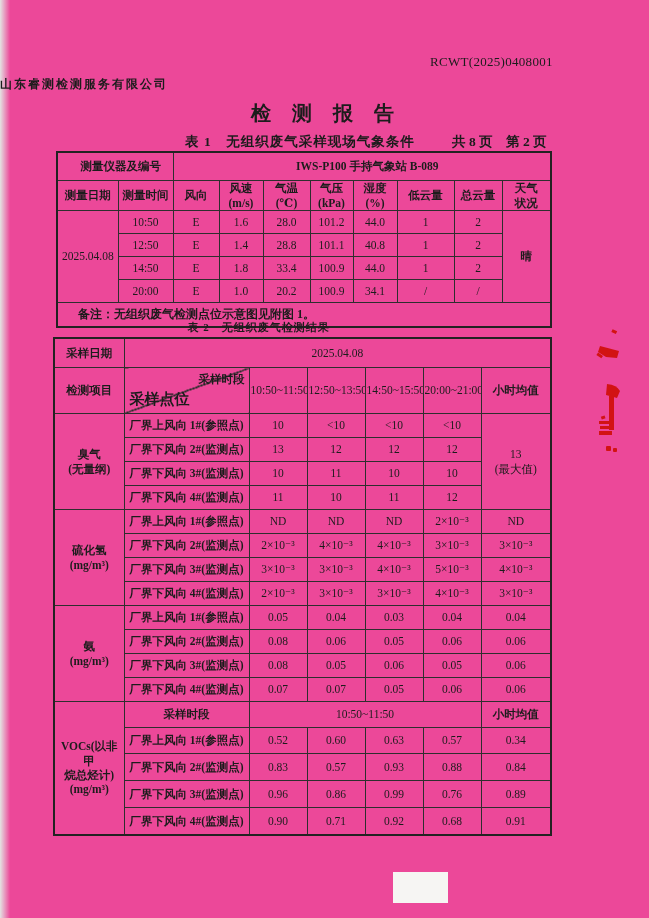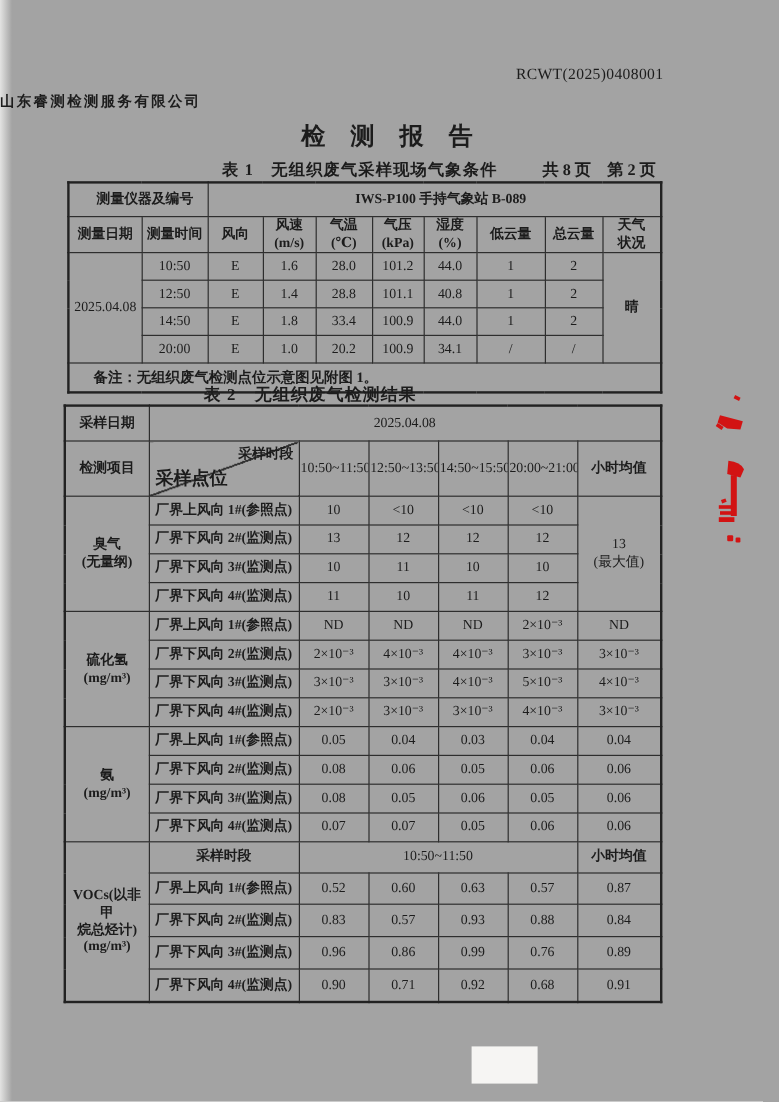--- a/index.html
+++ b/index.html
@@ -1,30 +1,30 @@
 <!DOCTYPE html>
 <html><head>
 <meta charset="utf-8">
 <style>
   html,body{margin:0;padding:0;background:#e8e8e8;}
   .page{
     position:relative;width:649px;height:918px;margin:0 auto;
-    background:#a3a3a3;overflow:hidden;
+    background:#ec4899;overflow:hidden;
     font-family:"Liberation Serif","DejaVu Serif",serif;
     color:#1c1c1c;
   }
   .page::before{content:"";position:absolute;left:0;top:0;width:10px;height:100%;
     background:linear-gradient(to right,#e3e3e2,rgba(250,250,249,0));}
   .abs{position:absolute;}
   .report-no{left:430px;top:54px;width:165px;font-size:13px;letter-spacing:.3px;}
   .company{left:0;top:76px;width:633px;text-align:left;font-size:12px;font-weight:bold;letter-spacing:2px;}
   .doc-title{left:0;top:100px;width:649px;text-align:center;font-size:20px;font-weight:bold;word-spacing:8px;letter-spacing:4px;}
   .t1-caption{left:185px;top:133px;font-size:13.5px;font-weight:bold;letter-spacing:1px;}
   .pagination{left:452px;top:133px;font-size:13.5px;font-weight:bold;}
-  .t2-caption{left:0;top:320px;width:517px;text-align:center;font-size:14px;font-weight:bold;letter-spacing:1px;}
+  .t2-caption{left:0;top:320px;width:517px;text-align:center;font-size:11px;font-weight:bold;letter-spacing:1px;}
 
   table{border-collapse:collapse;table-layout:fixed;}
   td{border:1.4px solid #2e2e2e;text-align:center;vertical-align:middle;
      font-size:11.5px;line-height:1.25;padding:0 1px;overflow:hidden;}
   .t1{left:56px;top:151px;width:494px;}
   .t2{left:53px;top:337px;width:497px;}
   table.t1, table.t2{border:2px solid #222;}
   td.lbl{font-weight:bold;}
   td.num{font-family:"Liberation Serif","DejaVu Serif",serif;}
   .pre{white-space:pre-line;}
@@ -282,21 +282,21 @@
       <td class="lbl">采样时段</td>
       <td colspan="4" class="num">10:50~11:50</td>
       <td class="lbl">小时均值</td>
     </tr>
     <tr class="r25">
       <td class="lbl">厂界上风向 1#(参照点)</td>
       <td class="num">0.52</td>
       <td class="num">0.60</td>
       <td class="num">0.63</td>
       <td class="num">0.57</td>
-      <td class="num">0.87</td>
+      <td class="num">0.34</td>
     </tr>
     <tr class="r26">
       <td class="lbl">厂界下风向 2#(监测点)</td>
       <td class="num">0.83</td>
       <td class="num">0.57</td>
       <td class="num">0.93</td>
       <td class="num">0.88</td>
       <td class="num">0.84</td>
     </tr>
     <tr class="r26">

